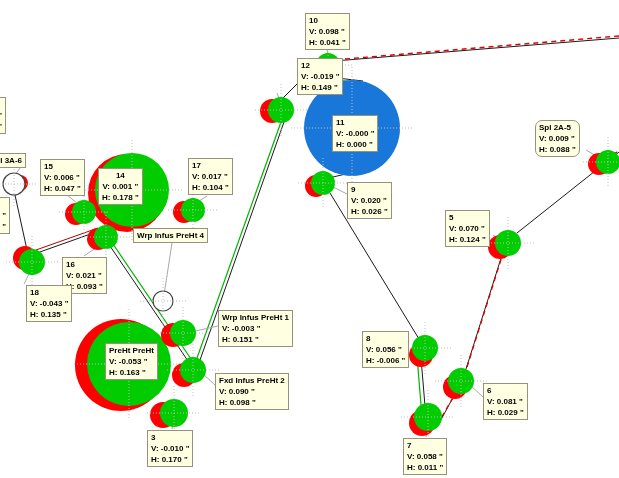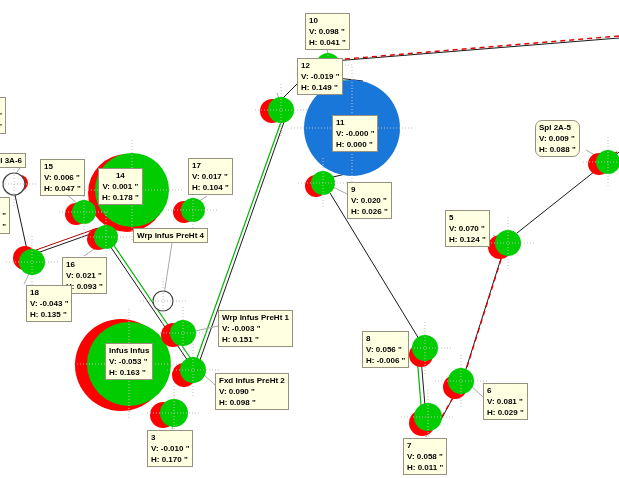--- a/index.html
+++ b/index.html
@@ -245,21 +245,21 @@
         <div class="lbl-line">16</div>
         <div class="lbl-line">V: 0.021 "</div>
         <div class="lbl-line">H: 0.093 "</div>
       </div>
       <div class="meas-label" style="left: 2px; top: 285px; margin-left: 24px;">
         <div class="lbl-line">18</div>
         <div class="lbl-line">V: -0.043 "</div>
         <div class="lbl-line">H: 0.135 "</div>
       </div>
       <div class="meas-label" style="left: 105px; top: 343px;">
-        <div class="lbl-line">Infus Infus</div>
+        <div class="lbl-line">PreHt PreHt</div>
         <div class="lbl-line">V: -0.053 "</div>
         <div class="lbl-line">H: 0.163 "</div>
       </div>
       <div class="meas-label" style="left: 218px; top: 310px;">
         <div class="lbl-line">Wrp Infus PreHt 1</div>
         <div class="lbl-line">V: -0.003 "</div>
         <div class="lbl-line">H: 0.151 "</div>
       </div>
       <div class="meas-label" style="left: 215px; top: 373px;">
         <div class="lbl-line">Fxd Infus PreHt 2</div>

